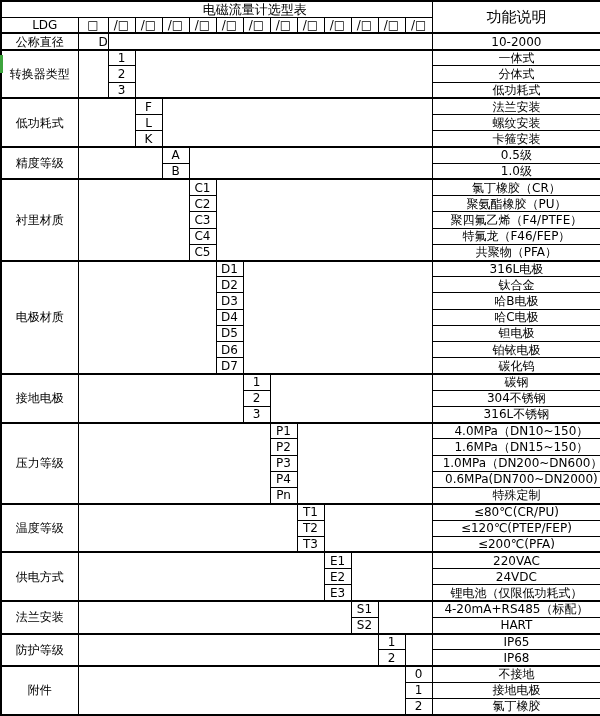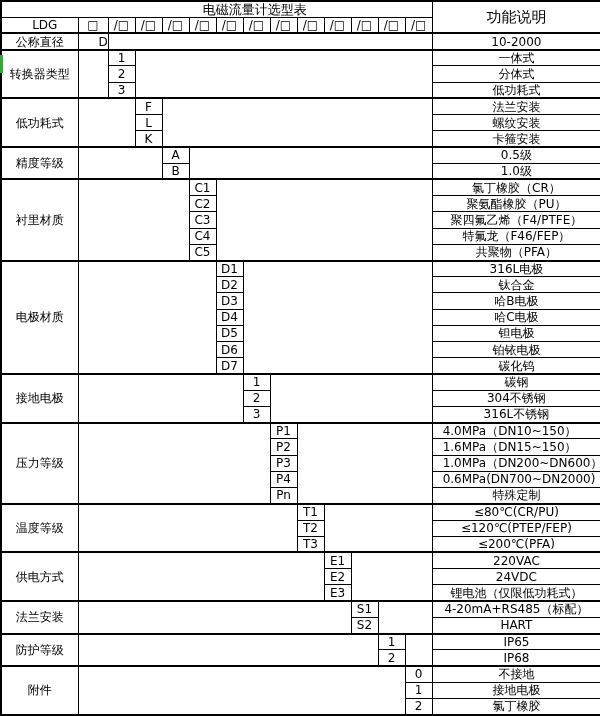--- a/index.html
+++ b/index.html
@@ -8,21 +8,21 @@
   table{border-collapse:collapse;table-layout:fixed;width:600px;height:716px;
         border:2px solid #000}
   td{border:1px solid #000;font-size:12px;text-align:center;vertical-align:middle;
      padding:0;overflow:hidden;white-space:nowrap;line-height:1}
   tr{height:16px}
   tr.gs{border-top:2px solid #000}
   .title{font-size:13px;padding-left:76px}
   .rhead{font-size:15px}
   .ldg{text-align:center;padding-left:10px}
   .dn{text-align:left;padding-left:20px}
-  .la{text-align:left;padding-left:10px}
+  .la{text-align:center;padding-left:10px}
   .green-bar{position:absolute;left:0;top:55px;width:3px;height:18px;
              background:#3da43d;z-index:2}
 </style>
 </head>
 <body>
 
 <div class="green-bar"></div>
 
 <table>
 <colgroup>

